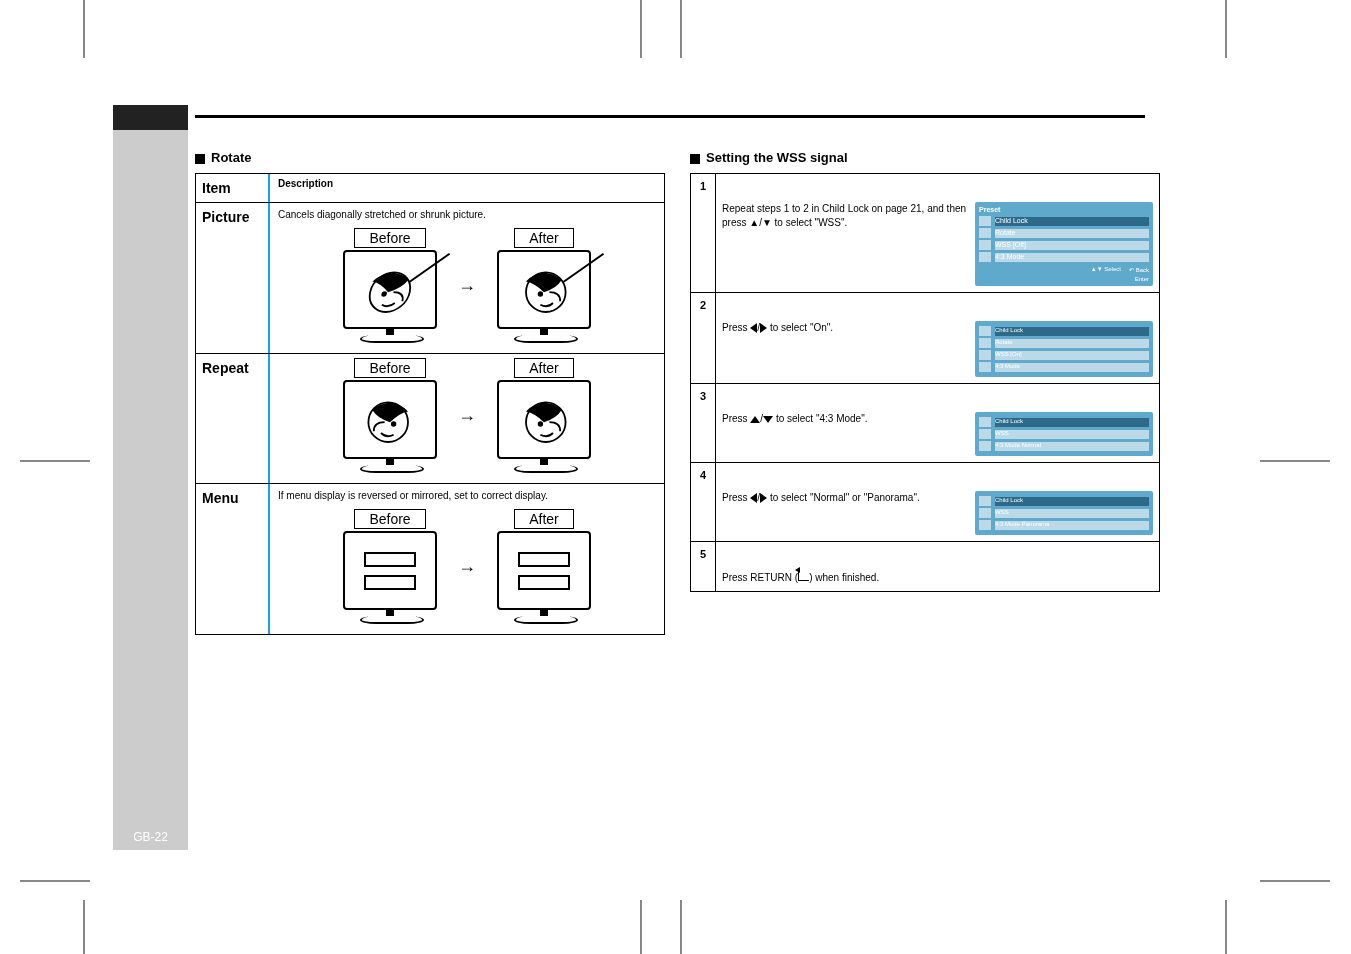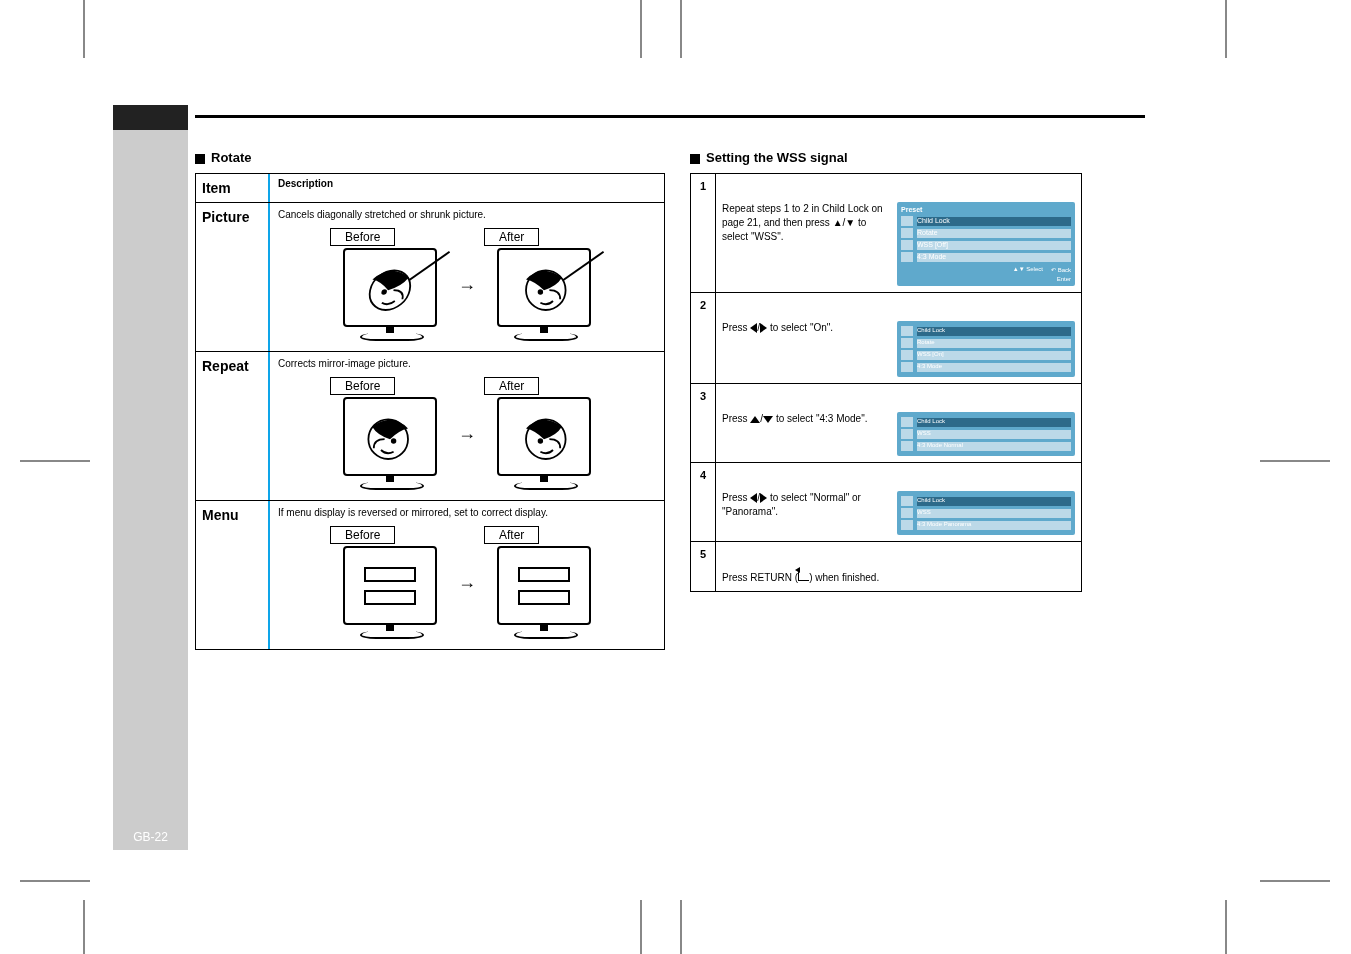--- a/index.html
+++ b/index.html
@@ -14,37 +14,37 @@
 .crop.bl-v{left:83px;top:900px;width:2px;height:54px;}
 .crop.br-v{left:1225px;top:900px;width:2px;height:54px;}
 .crop.bc1{left:640px;top:900px;width:2px;height:54px;}
 .crop.bc2{left:680px;top:900px;width:2px;height:54px;}
 .crop.left-h{left:20px;top:460px;width:70px;height:2px;}
 .crop.right-h{left:1260px;top:460px;width:70px;height:2px;}
 .black-tab{position:absolute;left:113px;top:105px;width:75px;height:25px;background:#222;}
 .hr{position:absolute;left:195px;top:115px;width:950px;height:3px;background:#000;}
 .sidebar{position:absolute;left:113px;top:130px;width:75px;height:720px;background:#ccc;}
 .col-left{position:absolute;left:195px;top:150px;width:470px;}
-.col-right{position:absolute;left:690px;top:150px;width:392px;}
+.col-right{position:absolute;left:690px;top:150px;width:470px;}
 .sqbullet{display:inline-block;width:10px;height:10px;background:#000;margin-right:6px;vertical-align:middle;}
 .hdr{font-size:13px;font-weight:bold;margin-bottom:8px;}
 .table{border:1px solid #000;}
 .table-row{display:flex;border-bottom:1px solid #000;}
 .table-row:last-child{border-bottom:none;}
 .th{font-weight:bold;font-size:11px;padding:4px 8px;}
 .col1{flex:0 0 60px;border-right:2px solid #0ea5e9;font-size:14px;font-weight:bold;padding:6px 6px;}
 .col2{flex:1;position:relative;font-size:10px;}
 .desc{font-size:10px;padding:6px 8px 4px;}
 .figs{display:flex;align-items:center;justify-content:center;gap:8px;padding:4px 0 10px;}
 .tv{width:120px;}
 .screen{width:90px;height:75px;border:2px solid #000;border-radius:4px;margin:0 auto;position:relative;background:#fff;}
 .stand{width:70px;height:14px;position:relative;margin:0 auto;}
 .stand::before{content:"";position:absolute;left:50%;top:-2px;width:8px;height:10px;margin-left:-4px;background:#000;}
 .stand::after{content:"";position:absolute;left:50%;bottom:0;width:60px;height:6px;margin-left:-30px;border:2px solid #000;border-radius:50%/100%;border-top:none;background:#fff;}
-.label{font-size:12px;margin-bottom:2px;}
+.label{font-size:14px;text-align:center;margin-bottom:2px;}
 .box{display:inline-block;border:1px solid #000;padding:1px 14px;}
 .arrow{font-size:18px;font-weight:bold;}
 .face{position:absolute;inset:6px;}
 .face svg{width:100%;height:100%;}
 .menu-lines{display:flex;flex-direction:column;gap:8px;align-items:center;justify-content:center;height:100%;}
 .menu-lines div{width:48px;height:11px;border:2px solid #000;}
 .small{font-size:10px;line-height:1.4;}
 .instr-table{border:1px solid #000;margin-top:6px;}
 .irow{display:flex;border-bottom:1px solid #000;}
 .irow:last-child{border-bottom:none;}
@@ -134,21 +134,20 @@
               </div>
               <div class="stand"></div>
             </div>
           </div>
         </div>
       </div>
 
       <div class="table-row">
         <div class="col1">Repeat</div>
         <div class="col2">
-          <div class="desc">Corrects mirror-image picture.</div>
           <div class="figs">
             <div class="tv">
               <div class="label"><span class="box">Before</span></div>
               <div class="screen">
                 <div class="face"><svg viewBox="0 0 80 70">
                       <g transform="scale(-1,1) translate(-80,0)">
                         <ellipse cx="42" cy="38" rx="22" ry="22" fill="#fff" stroke="#000" stroke-width="2"></ellipse>
                         <path d="M20 26 Q38 8 60 24 Q54 34 40 38 Q30 28 20 26 Z" fill="#000"></path>
                         <circle cx="36" cy="40" r="3" fill="#000"></circle>
                         <path d="M46 38 Q58 38 58 48" fill="none" stroke="#000" stroke-width="2"></path>

